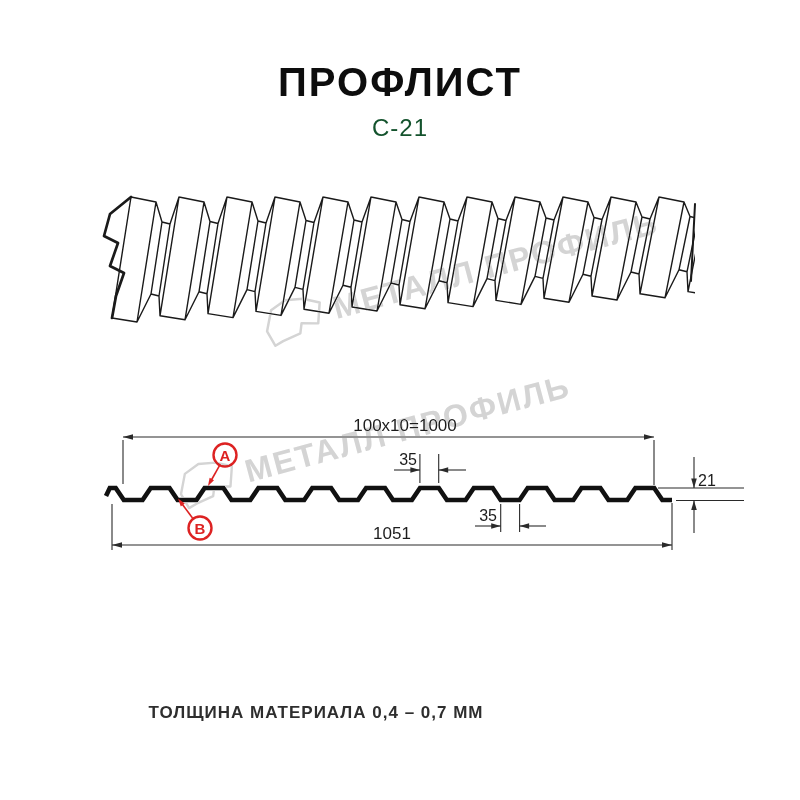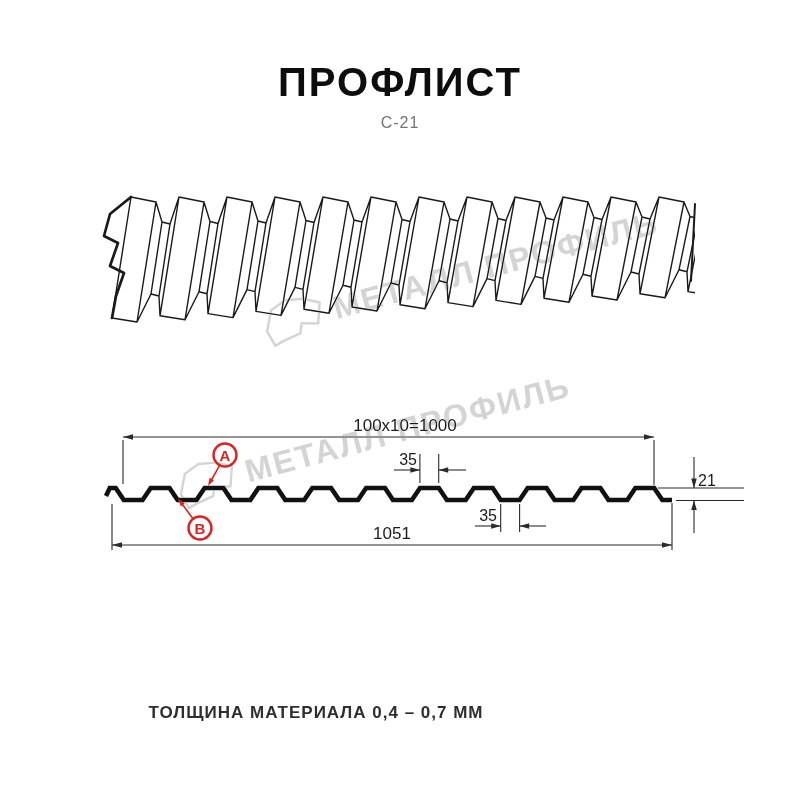--- a/index.html
+++ b/index.html
@@ -4,21 +4,21 @@
 <style>
   :root{
     --ink:#1a1a1a; --profile:#111111; --red:#dd2222; --wm:#d4d4d4; --dim:#2a2a2a;
   }
   html,body{margin:0;padding:0;background:#ffffff;}
   .page{position:relative;width:800px;height:800px;background:#fff;overflow:hidden;
         font-family:"Liberation Sans",sans-serif;color:#111;border-radius:14px;}
   .title{margin:0;position:absolute;top:60px;left:0;width:800px;text-align:center;
          font-size:40px;font-weight:bold;letter-spacing:2px;color:#0d0d0d;}
   .subtitle{position:absolute;top:114px;left:0;width:800px;text-align:center;
-            font-size:16px;font-weight:400;color:#737373;letter-spacing:1px;}
+            font-size:24px;font-weight:400;color:#14532d;letter-spacing:1px;}
   .footer-note{position:absolute;top:703px;left:0;width:632px;text-align:center;
                font-size:17px;font-weight:bold;letter-spacing:1px;color:#2e2e2e;}
   svg.drawing{position:absolute;overflow:visible;}
   #svg3d{left:95px;top:185px;}
   #svg2d{left:80px;top:405px;}
   #svg3d path,#svg3d line{fill:none;stroke:var(--ink);stroke-width:1.4;stroke-linejoin:round;stroke-linecap:round;}
   #svg3d .cut{stroke-width:2.7;}
   #svg3d .edge{stroke-width:2;}
   #svg2d .profile{fill:none;stroke:var(--profile);stroke-width:4.6;stroke-linejoin:miter;}
   #svg2d .dimline{stroke:var(--dim);stroke-width:1.1;fill:none;}

